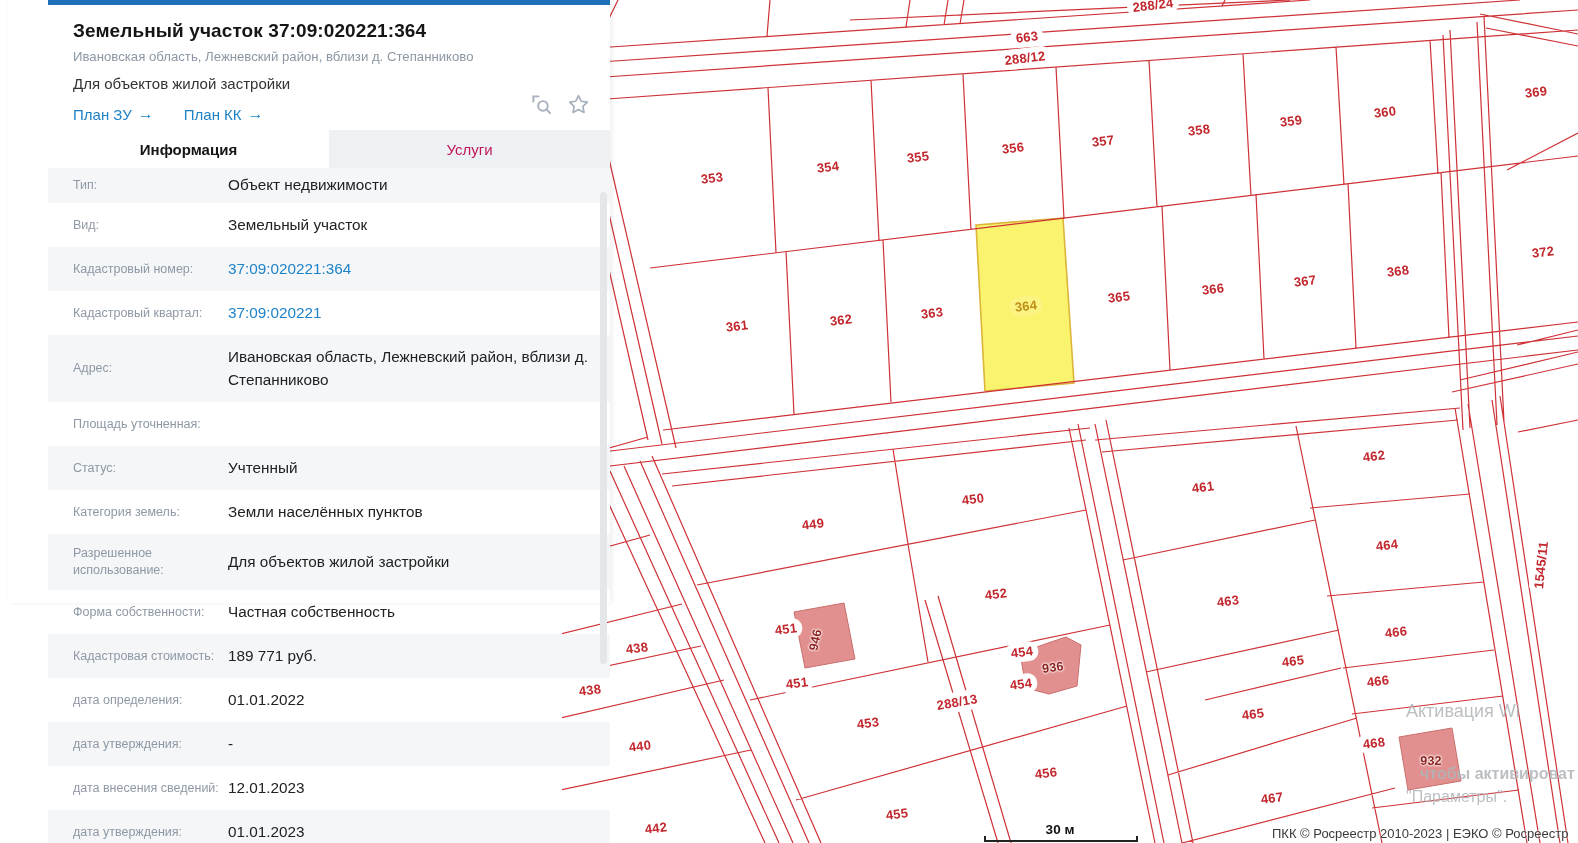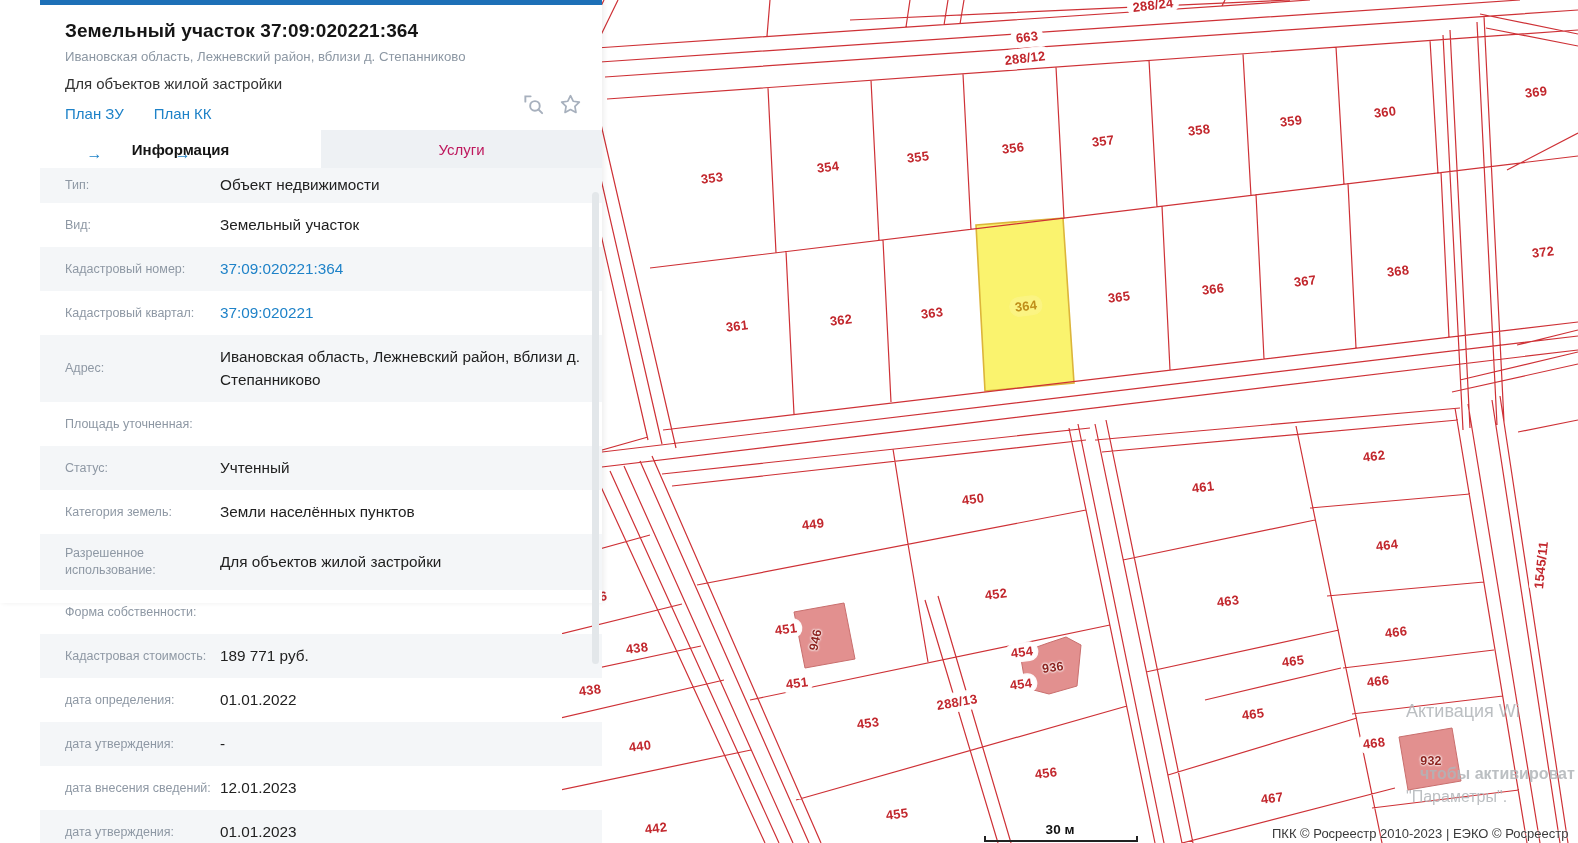--- a/index.html
+++ b/index.html
@@ -1,29 +1,29 @@
 <!DOCTYPE html>
 <html><head>
 <meta charset="utf-8">
 <style>
   html,body{margin:0;padding:0;background:#fff;}
   .app{position:relative;width:1578px;height:843px;overflow:hidden;background:#fff;
        font-family:"Liberation Sans","DejaVu Sans",sans-serif;}
 
   
-  .panel{position:absolute;left:0;top:0;width:562px;height:603px;background:#fff;z-index:5;
+  .panel{position:absolute;left:8px;top:0;width:562px;height:603px;background:#fff;z-index:5;
          box-shadow:2px 0 5px rgba(0,0,0,.07);padding-left:40px;}
   .topbar{height:5px;background:#1d70b7;}
   .header{box-sizing:border-box;height:125px;padding:15px 25px 0 25px;position:relative;}
   .title{margin:0 0 7px 0;font-size:19px;font-weight:700;color:#151515;letter-spacing:.1px;}
   .subtitle{margin:0 0 11px 0;font-size:13.2px;color:#8c97a3;}
   .usage{margin:0 0 13px 0;font-size:15px;color:#333;}
   .links{display:flex;align-items:center;}
-  .plink{display:inline-flex;align-items:center;gap:23px;color:#1e82c8;font-size:15px;
-         margin-right:30px;cursor:pointer;text-decoration:none;flex-direction:column;}
+  .plink{display:inline-flex;align-items:center;gap:6px;color:#1e82c8;font-size:15px;
+         margin-right:30px;cursor:pointer;text-decoration:none;}
   .plink .arr{font-size:16px;}
   .hicons{position:absolute;right:20px;top:88px;display:flex;gap:14px;align-items:center;}
   .hicons svg{display:block;cursor:pointer;}
 
   .tabs{display:flex;height:38px;}
   .tab{flex:1;display:flex;align-items:center;justify-content:center;font-size:15px;cursor:pointer;}
   .tab.active{background:#fff;color:#151515;font-weight:700;}
   .tab.inactive{background:#eef1f4;color:#be185d;}
 
   .rows{position:relative;}
@@ -126,20 +126,21 @@
         <div class="row">
           <div class="rlabel">Категория земель:</div>
           <div class="rvalue">Земли населённых пунктов</div>
         </div>
         <div class="row shade" style="min-height: 56px;">
           <div class="rlabel">Разрешенное использование:</div>
           <div class="rvalue">Для объектов жилой застройки</div>
         </div>
         <div class="row">
           <div class="rlabel">Форма собственности:</div>
+          <div class="rvalue">Частная собственность</div>
         </div>
         <div class="row shade">
           <div class="rlabel">Кадастровая стоимость:</div>
           <div class="rvalue">189 771 руб.</div>
         </div>
         <div class="row">
           <div class="rlabel">дата определения:</div>
           <div class="rvalue">01.01.2022</div>
         </div>
         <div class="row shade">

